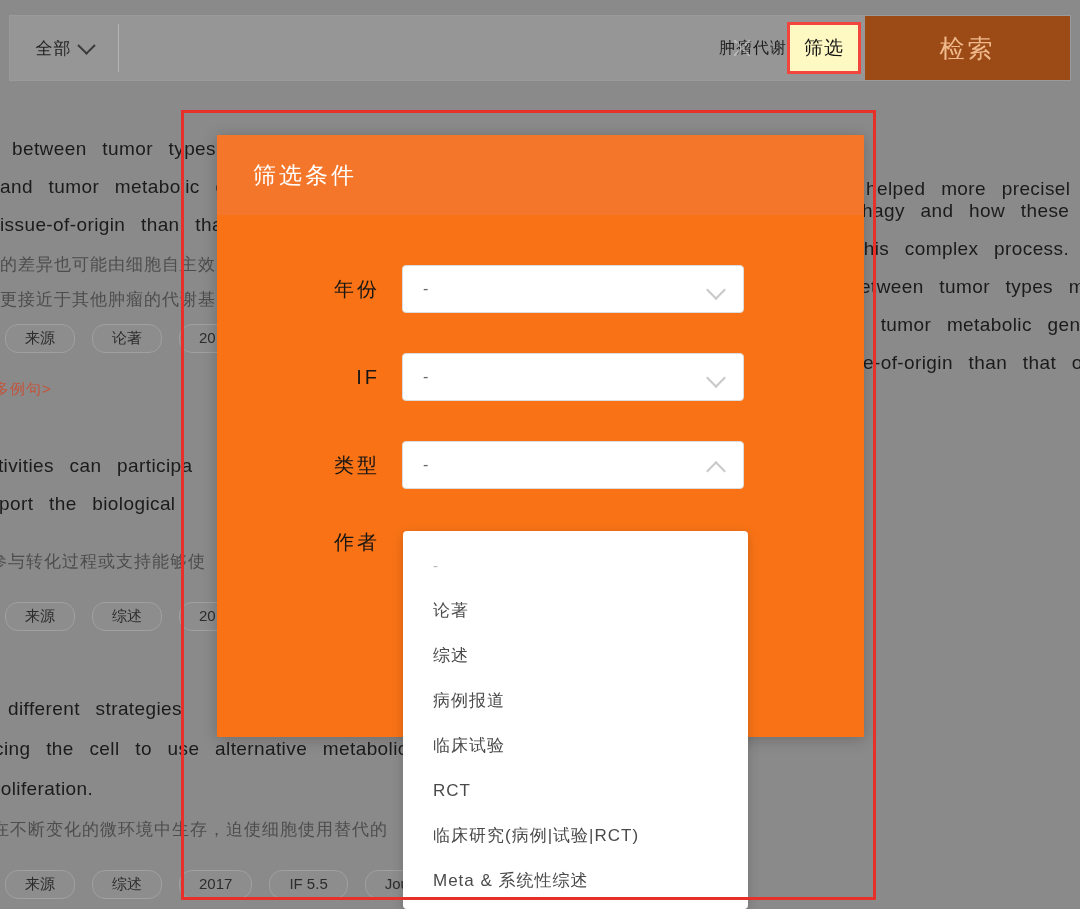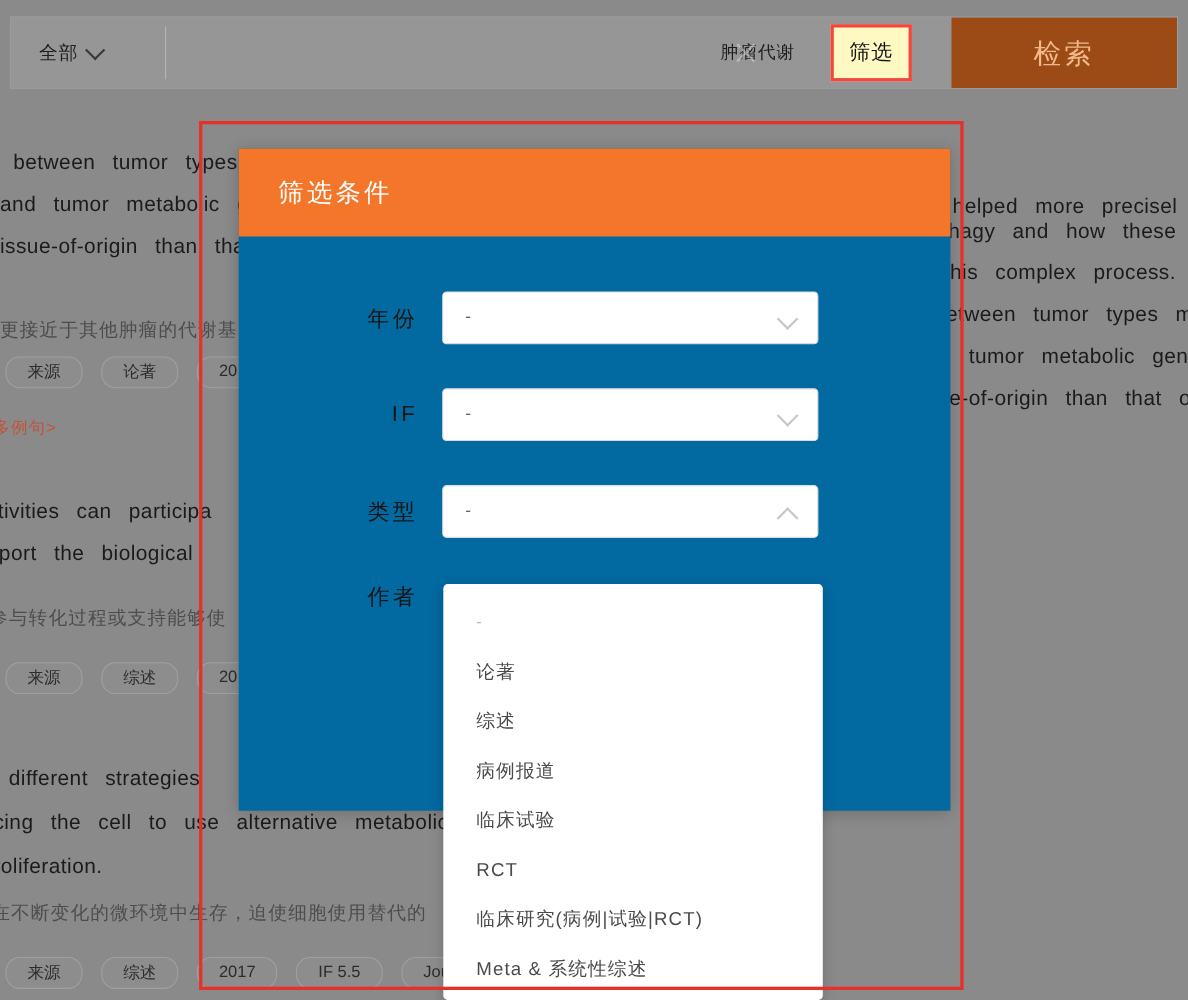--- a/index.html
+++ b/index.html
@@ -14,21 +14,20 @@
   .searchbar{
     position:absolute;left:0;top:0;width:1080px;height:90px;
     background:#8a8a8a;
   }
   .search-inner{
     position:absolute;left:9px;top:15px;width:1062px;height:66px;
     display:flex;align-items:stretch;
     border:1px solid #9b9b9b;
     background:#969696;
     box-sizing:border-box;
-    gap:32px;
   }
   .scope{
     width:108px;display:flex;align-items:center;justify-content:center;
     gap:8px;color:#1e1e1e;font-size:17px;letter-spacing:1px;
   }
   .scope .chev{
     width:11px;height:11px;border-right:2px solid #3a3a3a;border-bottom:2px solid #3a3a3a;
     transform:rotate(45deg) translate(-2px,-2px);
   }
   .scope-div{width:1px;background:#b5b5b5;margin:8px 0;}
@@ -80,21 +79,21 @@
 
   
   .annot{
     position:absolute;left:181px;top:110px;width:695px;height:790px;
     border:3px solid #e8302a;box-sizing:border-box;pointer-events:none;z-index:40;
   }
 
   
   .modal{
     position:absolute;left:217px;top:135px;width:647px;height:602px;
-    background:#0369a1;z-index:30;
+    background:#f97316;z-index:30;
     box-shadow:0 2px 14px rgba(0,0,0,.22);
   }
   .modal-head{
     height:80px;background:#f4762a;display:flex;align-items:center;
   }
   .modal-title{
     color:#ffffff;font-size:23px;letter-spacing:3px;margin-left:36px;
   }
   .modal-body{padding:50px 0 0 0;}
   .frow{
@@ -159,20 +158,21 @@
       <span>检索</span>
     </div>
   </div>
 </div>
 
 <div class="page">
 
   <div class="para en" style="left:12px;top:48px;">between  tumor  types  m</div>
   <div class="para en" style="left:0px;top:86px;">and  tumor  metabolic  gene</div>
   <div class="para en" style="left:0px;top:124px;">issue-of-origin than that of</div>
+  <div class="para cn" style="left:0px;top:163px;">的差异也可能由细胞自主效</div>
   <div class="para cn" style="left:0px;top:198px;">更接近于其他肿瘤的代谢基因表</div>
   <div class="tagrow" style="left:5px;top:234px;">
     <span class="tag">来源</span>
     <span class="tag">论著</span>
     <span class="tag">20</span>
   </div>
   <div class="morelink" style="left:-22px;top:290px;">更多例句&gt;</div>
 
   <div class="para en" style="left:-12px;top:365px;">ctivities  can  participa</div>
   <div class="para en" style="left:-12px;top:403px;">pport  the  biological</div>

